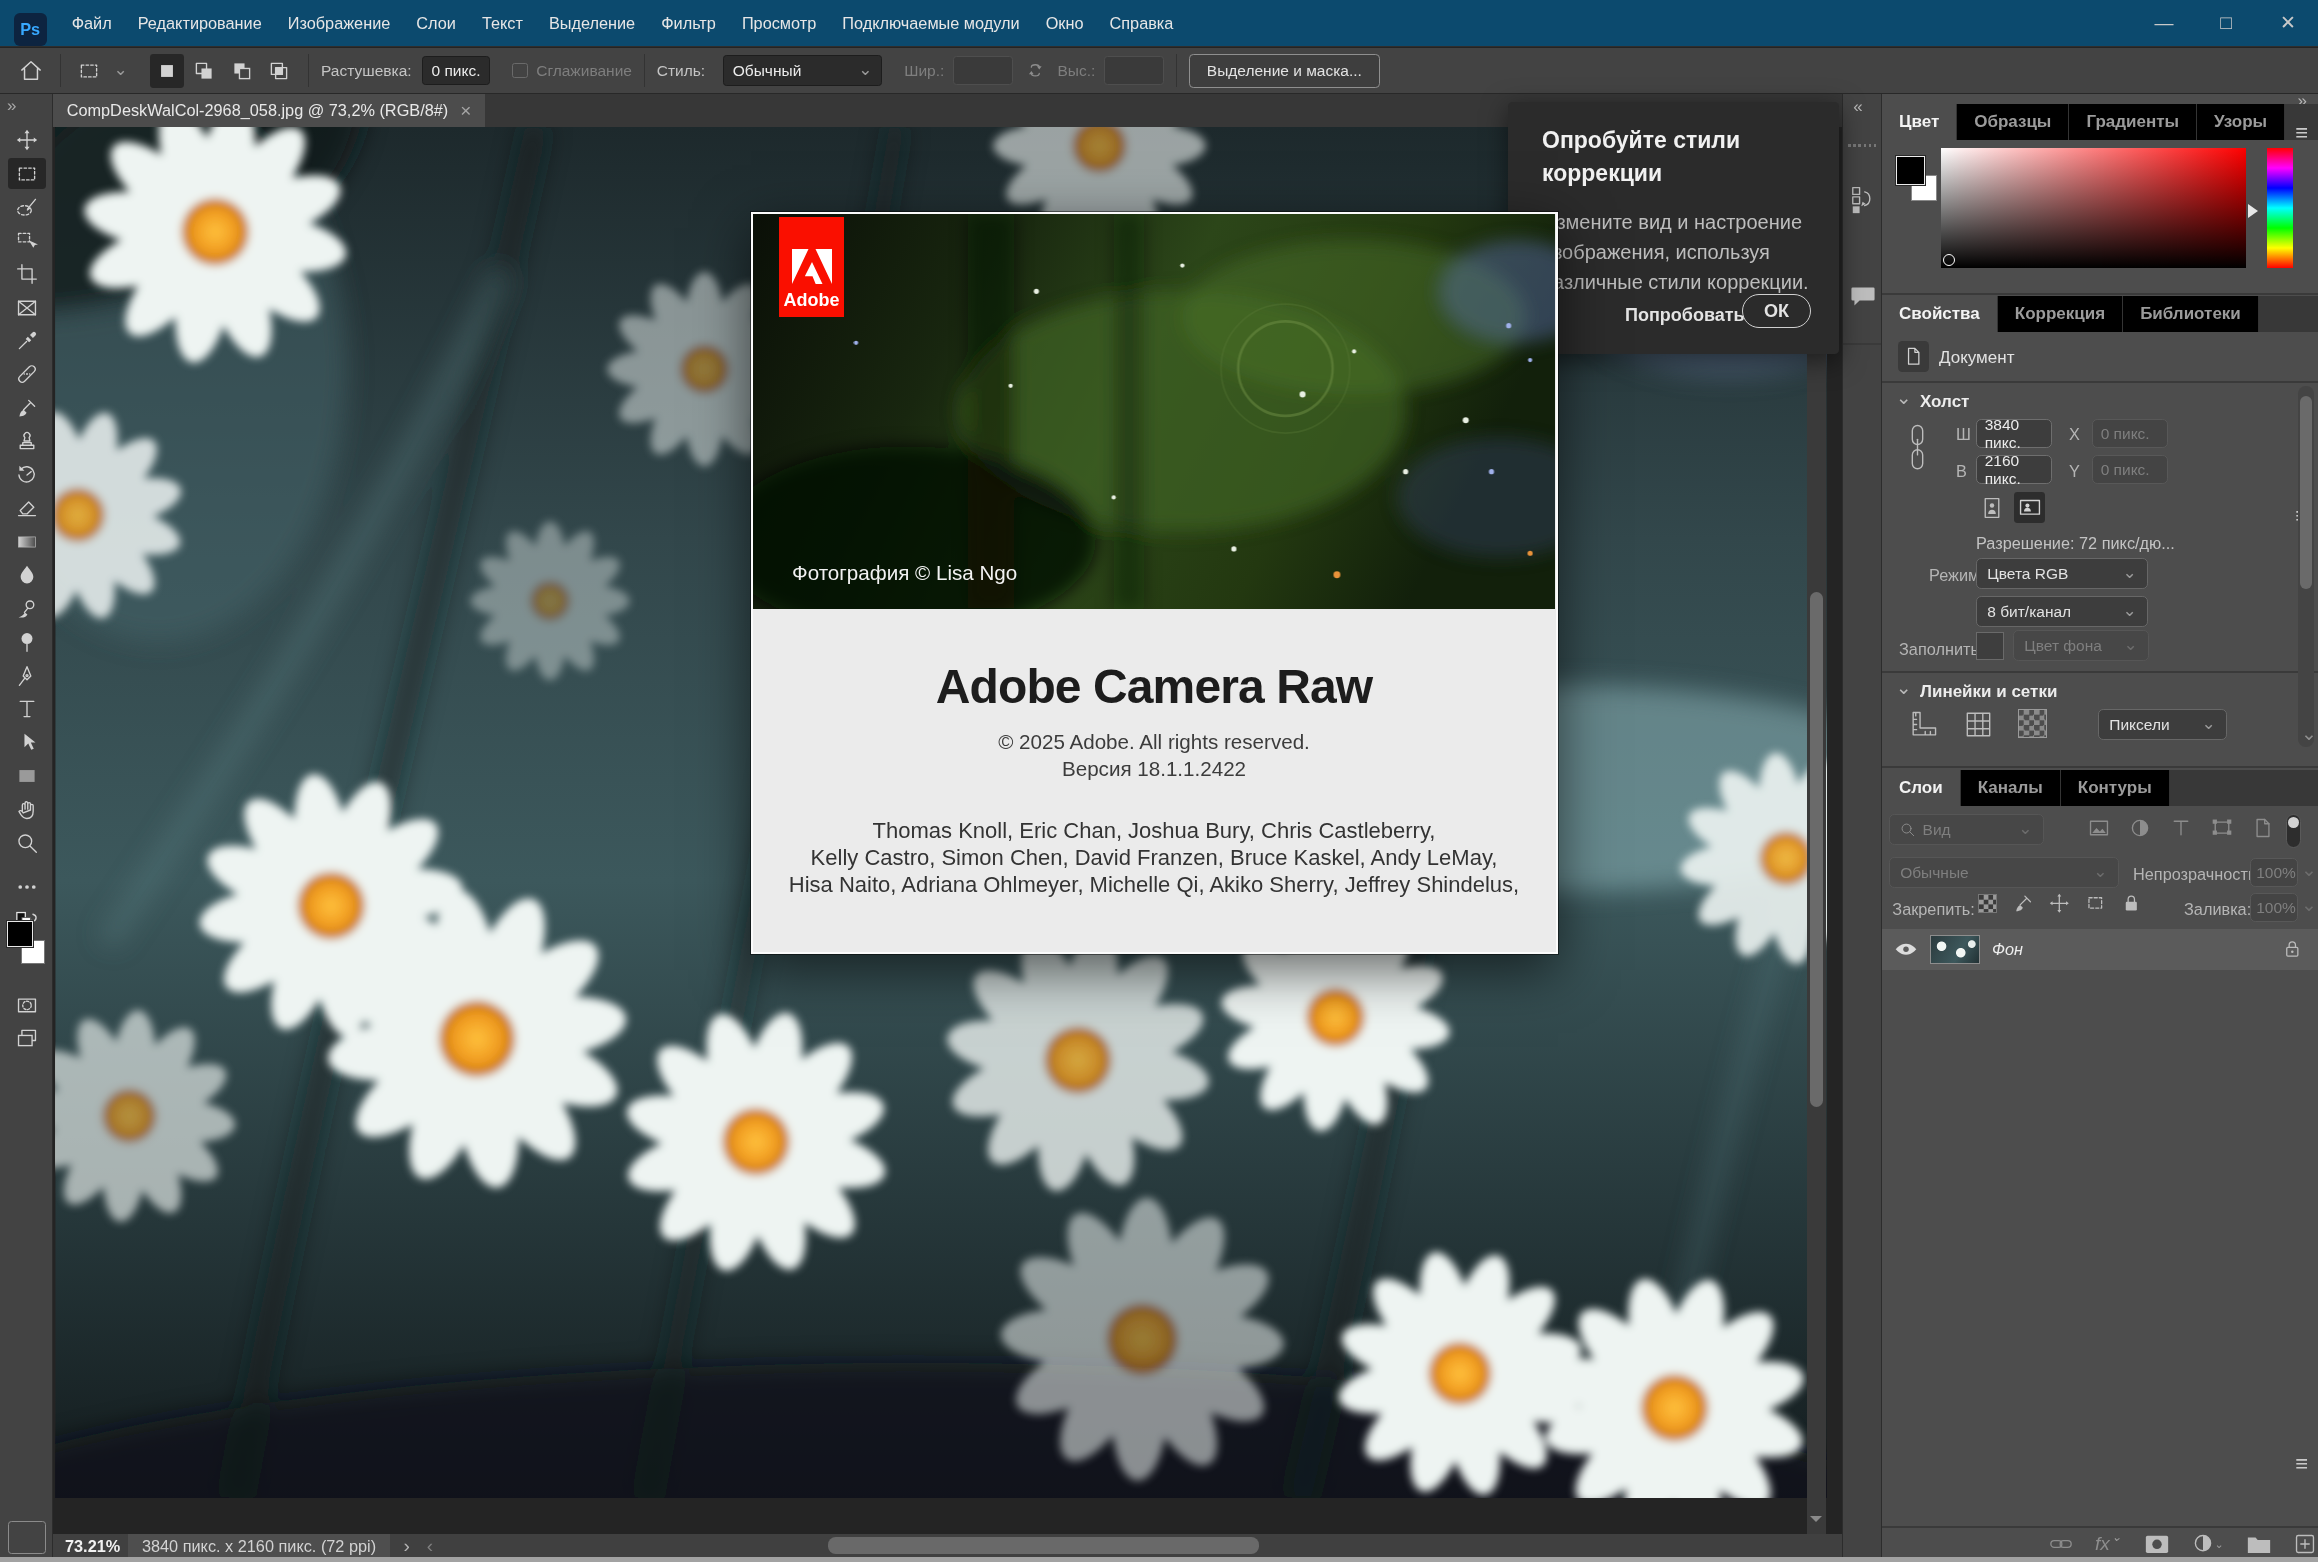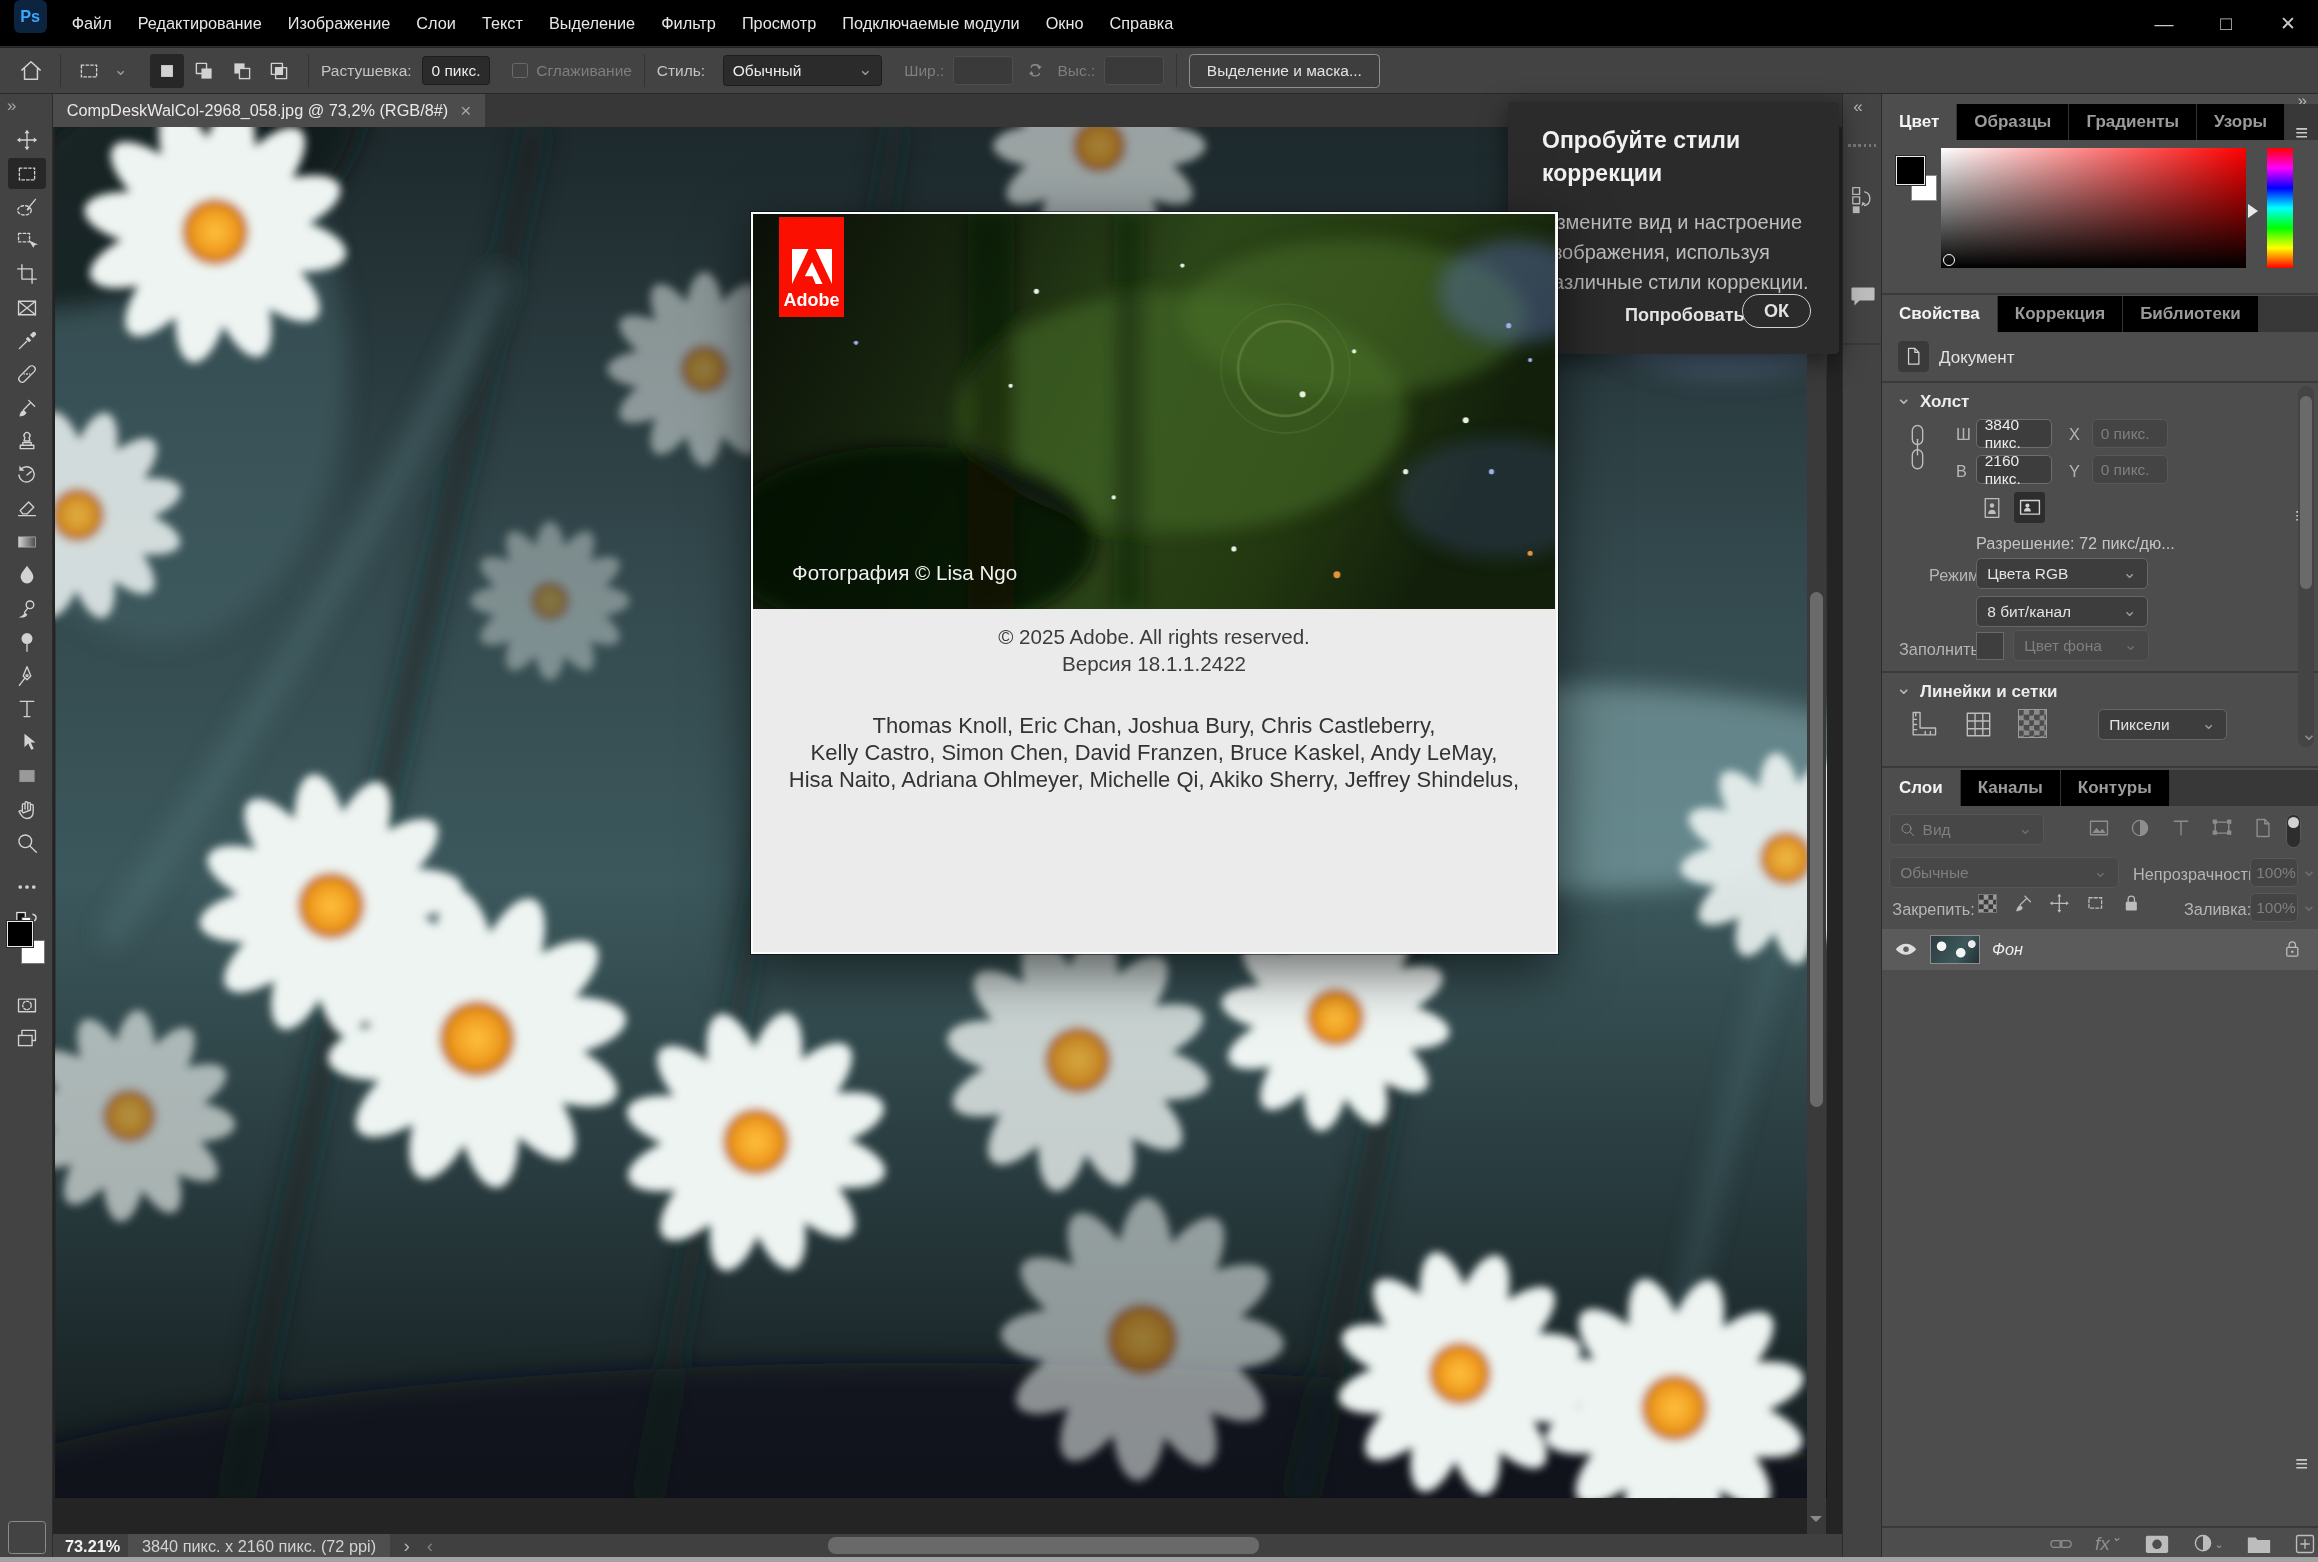--- a/index.html
+++ b/index.html
@@ -6,21 +6,21 @@
   html,body{width:2319px;height:1563px}
   body{position:relative;overflow:hidden;background:#242424;font-family:"Liberation Sans",sans-serif;-webkit-font-smoothing:antialiased}
   .abs{position:absolute}
   .r{display:flex;align-items:center}
   svg{display:block}
   .s{stroke:#d2d2d2;fill:none;stroke-width:1.6;stroke-linecap:round;stroke-linejoin:round}
   .f{fill:#d2d2d2;stroke:none}
   .dim .s{stroke:#8d8d8d}.dim .f{fill:#8d8d8d}
   .dk .s{stroke:#bdbdbd}.dk .f{fill:#bdbdbd}
   
-  #titlebar{left:0;top:0;width:2319px;height:47px;background:#000000;border-bottom:0.9px solid #2e2e2e;display:flex;align-items:flex-start;color:#e6e6e6;font-size:16.3px}
+  #titlebar{left:0;top:0;width:2319px;height:47px;background:#0c4a6e;border-bottom:0.9px solid #2e2e2e;display:flex;align-items:flex-end;color:#e6e6e6;font-size:16.3px}
   .menu-item{padding:0 13px;height:100%;display:flex;align-items:center;cursor:default}
   #pslogo{width:33px;height:33px;margin:0 12px 0 13.7px;border-radius:6px;background:#0d2440;color:#38a9ff;font-weight:bold;font-size:16.3px;display:flex;align-items:center;justify-content:center}
   .winctl{width:62px;height:47px;display:flex;align-items:center;justify-content:center;color:#c9c9c9;font-size:19px}
   
   #optionsbar{left:0;top:48px;width:2319px;height:46px;background:#434343;border-bottom:0.9px solid #282828;display:flex;align-items:center;font-size:15.5px;color:#cfcfcf}
   .vsep{width:0.9px;height:33px;background:#333;margin:0 12px}
   .obtn{width:34px;height:34px;display:flex;align-items:center;justify-content:center;border-radius:3.4px}
   .obtn.on{background:#272727}
   .ibox{background:#2b2b2b;border:0.9px solid #1d1d1d;border-radius:3.4px;height:29px;display:flex;align-items:center;padding:0 8.6px;color:#ececec;min-width:67px}
   .ibox.off{background:#3a3a3a;border-color:#4e4e4e;color:#8a8a8a}
@@ -753,20 +753,21 @@
     </svg>
     <div class="abs" style="left:39px;bottom:24px;font-size:20.6px;color:#f2f2f2">Фотография © Lisa Ngo</div>
   </div>
   <div id="adobelogo">
     <svg width="40" height="35" viewBox="0 0 24 21" style="margin-bottom:5.2px">
         <path fill="#fff" d="M14.1 0H24v21L14.1 0zM9.9 0H0v21L9.9 0zM12 7.8L18.3 21h-4.1l-1.9-4.6H7.7z"></path>
       </svg>
     <div style="color:#fff;font-weight:bold;font-size:18px">Adobe</div>
   </div>
   <div class="abs" style="left:0;top:395px;width:802px;height:342px;text-align:center">
+    <div style="margin-top:50px;font-size:48px;font-weight:bold;color:#1d1d1d;letter-spacing:-0.9px">Adobe Camera Raw</div>
     <div style="margin-top:15.5px;font-size:20.6px;color:#3c3c3c">© 2025 Adobe. All rights reserved.</div>
     <div style="margin-top:3.4px;font-size:20.6px;color:#3c3c3c">Версия 18.1.1.2422</div>
     <div style="margin-top:36px;font-size:22px;color:#333;line-height:27px">
       <div>Thomas Knoll, Eric Chan, Joshua Bury, Chris Castleberry,</div>
       <div>Kelly Castro, Simon Chen, David Franzen, Bruce Kaskel, Andy LeMay,</div>
       <div>Hisa Naito, Adriana Ohlmeyer, Michelle Qi, Akiko Sherry, Jeffrey Shindelus,</div>
     </div>
   </div>
 </div>
 

